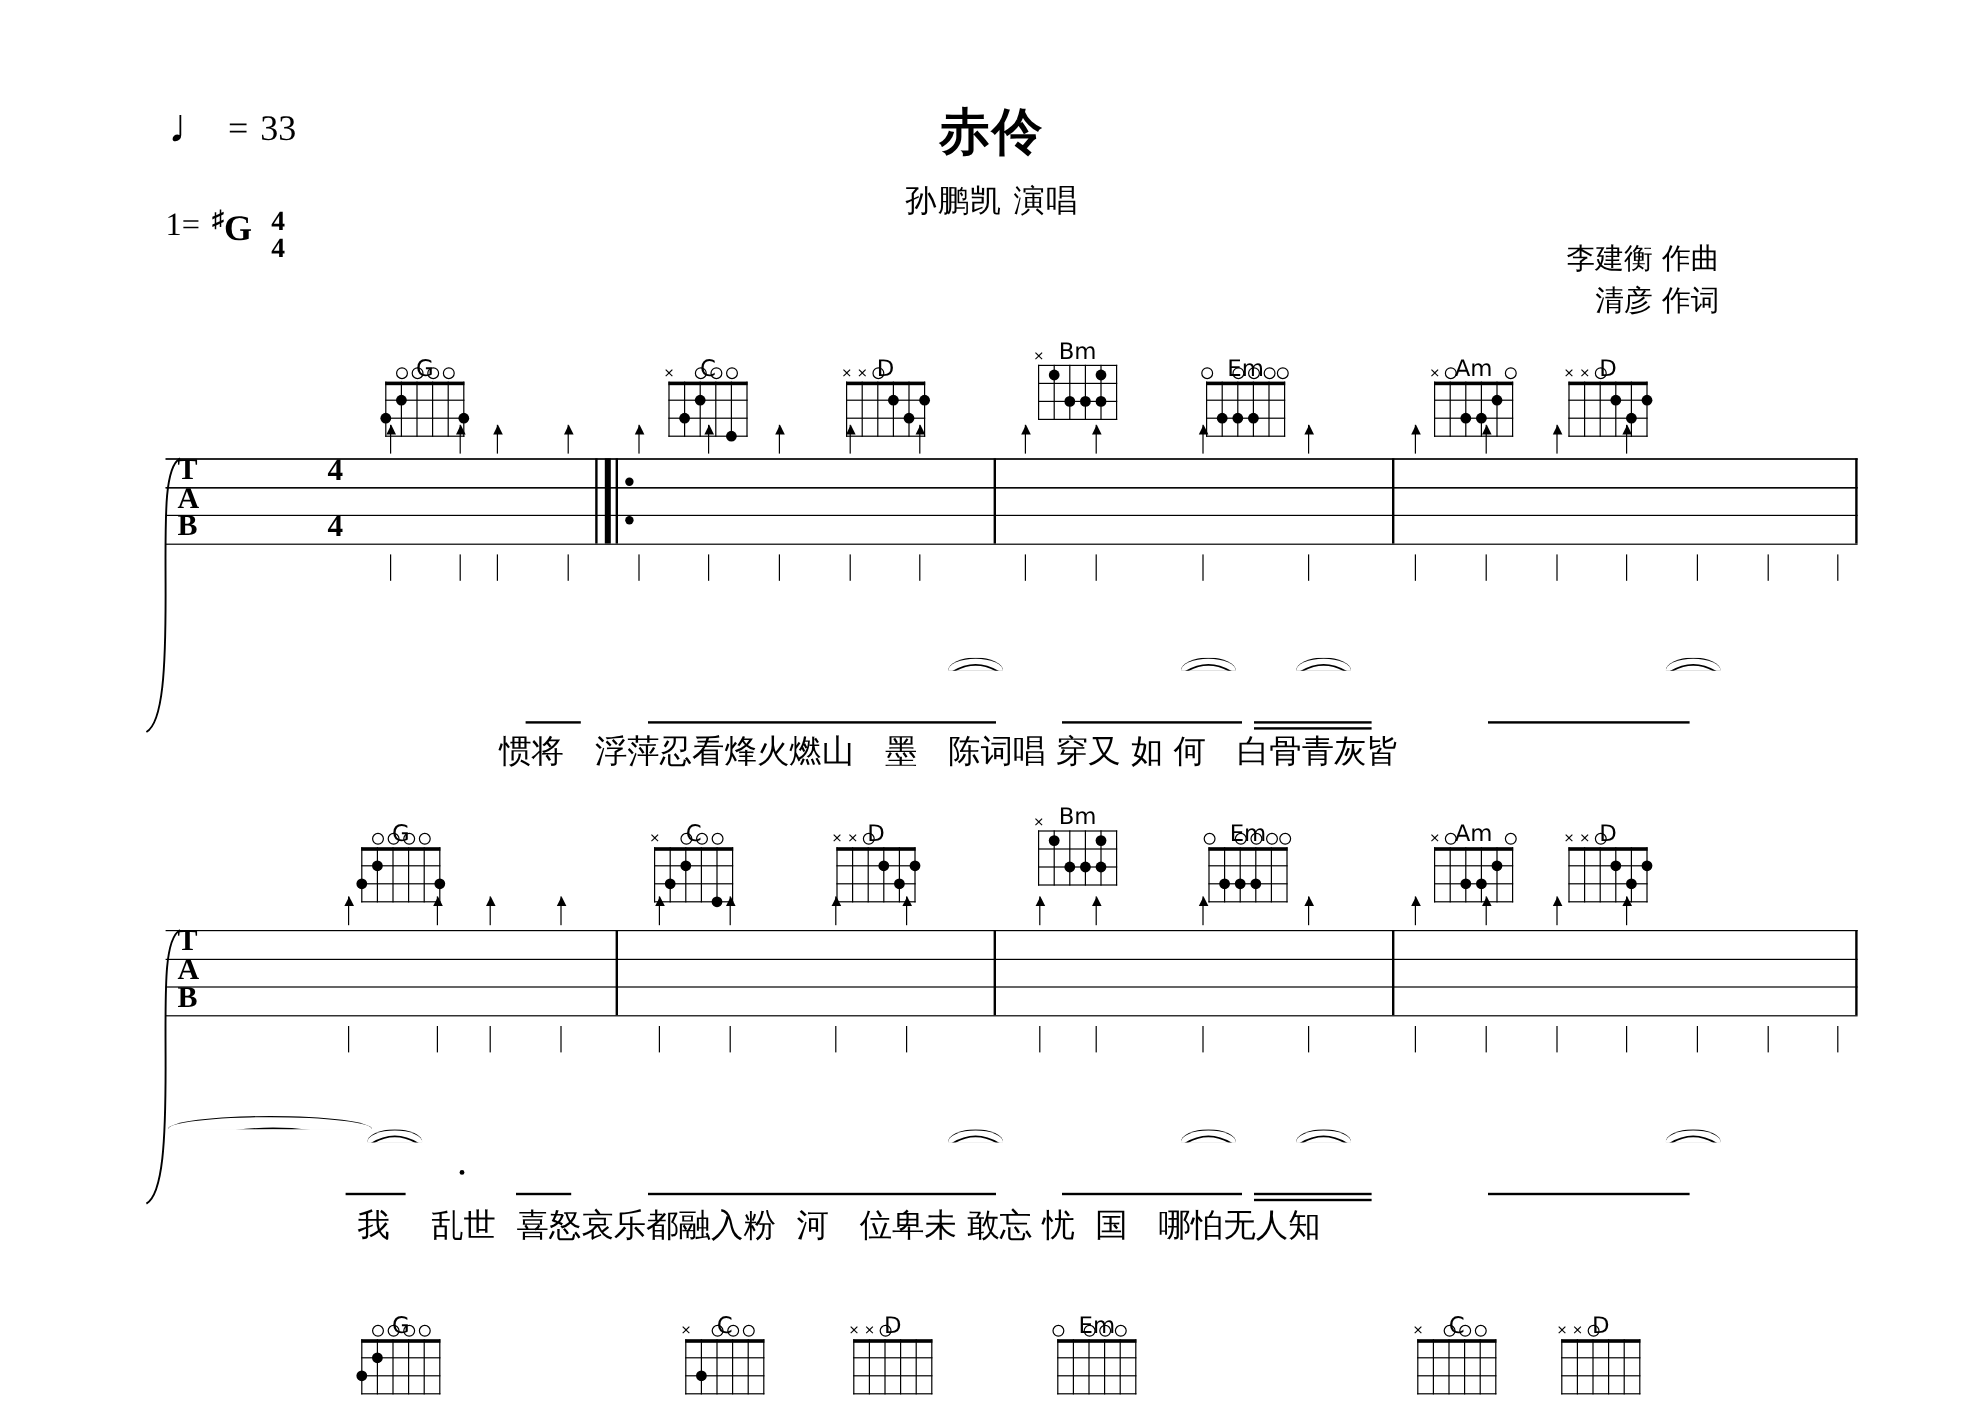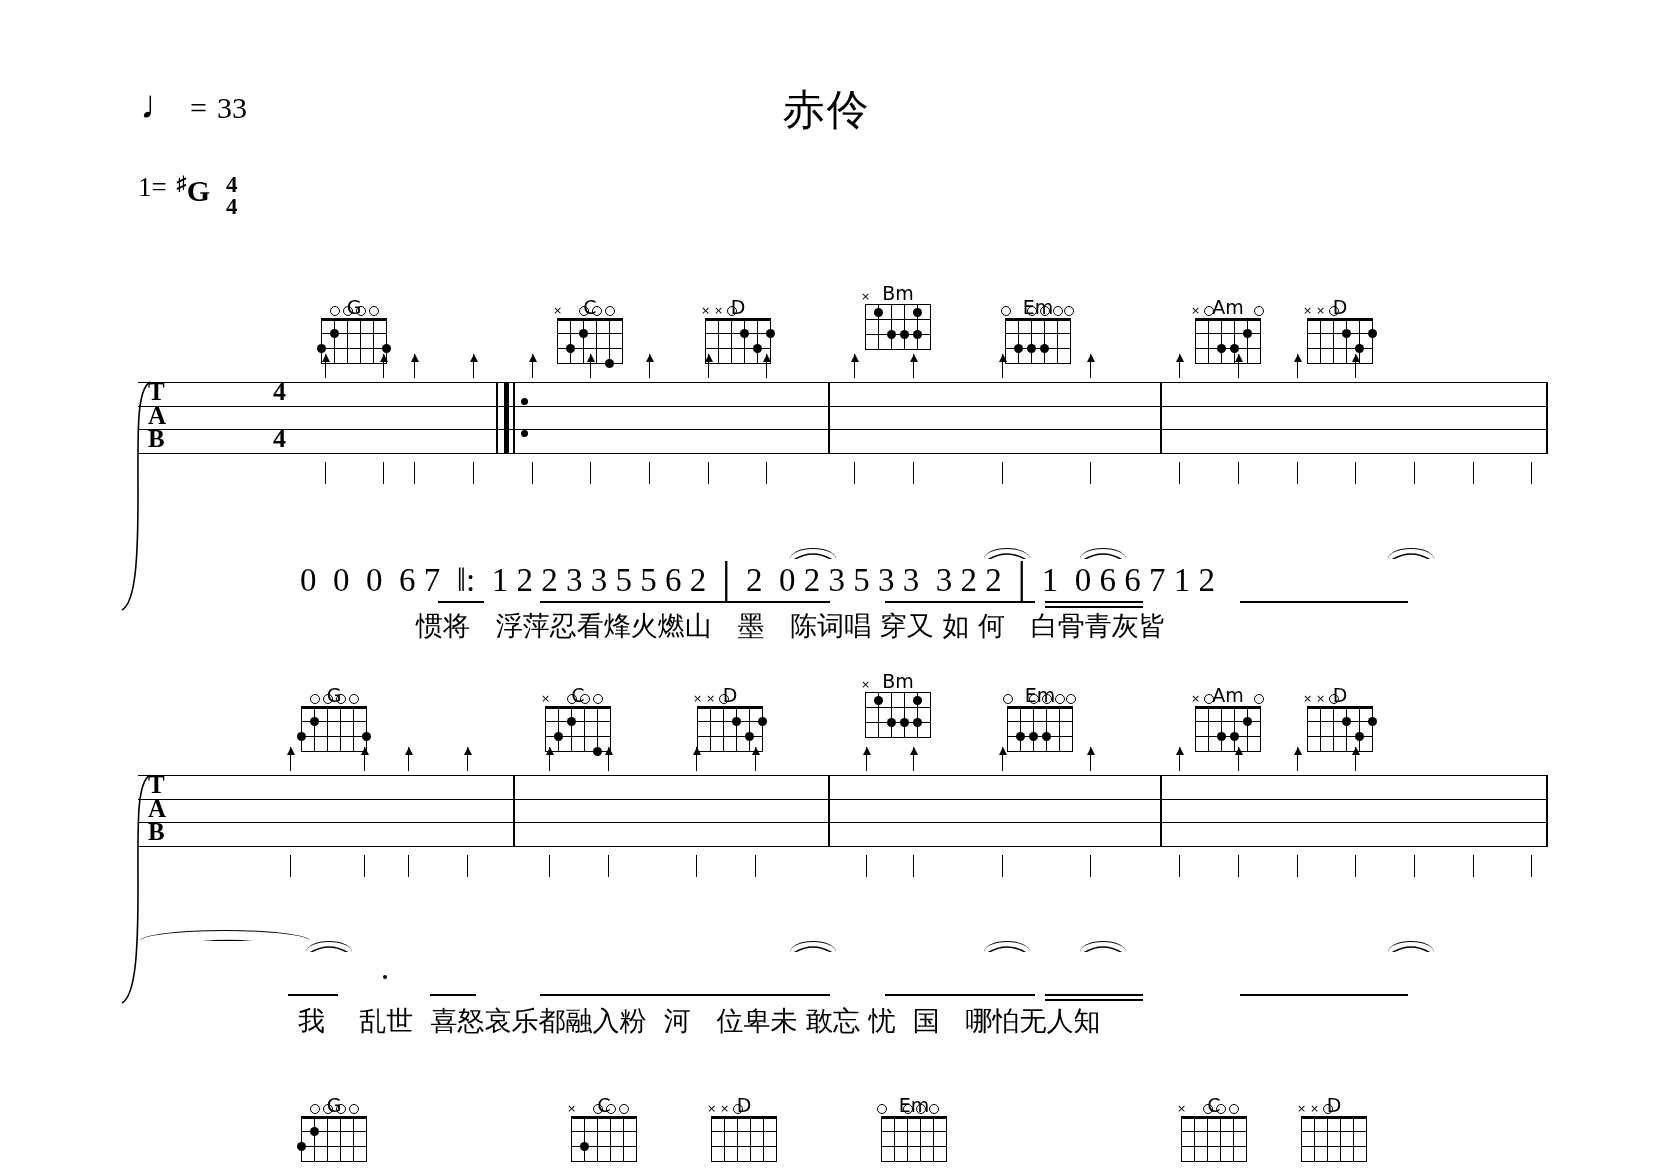--- a/index.html
+++ b/index.html
@@ -14,21 +14,21 @@
   .sheet{position:absolute;left:0;top:0;width:1653px;height:1169px;}
 
   
   .tempo{position:absolute;left:140px;top:88px;display:flex;align-items:center;gap:10px;font-size:30px;}
   .tempo .note{font-size:40px;line-height:1;transform:translateY(-3px);}
   .keysig{position:absolute;left:138px;top:172px;display:flex;align-items:flex-start;gap:10px;font-size:30px;font-weight:bold;}
   .keysig .one{font-weight:normal;font-size:27px;}
   .keysig .sharp{font-size:20px;vertical-align:super;}
   .meter{display:inline-flex;flex-direction:column;line-height:0.95;font-size:23px;font-weight:bold;align-items:center;margin-left:6px;margin-top:2px;}
   .fingering{position:absolute;left:138px;top:235px;font-size:25px;font-family:"DejaVu Sans",sans-serif;}
-  .title{position:absolute;left:0;top:82px;width:1653px;text-align:center;font-size:42px;font-weight:normal;font-family:"DejaVu Sans",sans-serif;letter-spacing:2px;}
+  .title{position:absolute;left:0;top:82px;width:1653px;text-align:center;font-size:42px;font-weight:bold;font-family:"DejaVu Sans",sans-serif;letter-spacing:2px;}
   .subtitle{position:absolute;left:0;top:150px;width:1653px;text-align:center;font-size:26px;font-family:"DejaVu Sans",sans-serif;letter-spacing:1px;}
   .credits{position:absolute;right:220px;top:198px;text-align:right;font-size:24px;font-family:"DejaVu Sans",sans-serif;line-height:1.45;}
   .credits div{white-space:nowrap;}
 
   
   .chordbox{position:absolute;width:76px;}
   .chordbox .cname{text-align:center;font-size:19px;font-family:"DejaVu Sans",sans-serif;margin-bottom:2px;height:20px;}
   .grid{position:relative;width:66px;height:46px;margin:0 auto;}
   .grid .nut{position:absolute;left:0;top:0;width:66px;height:3px;background:#000;}
   .grid .vline{position:absolute;top:0;width:1.4px;height:46px;background:#000;}
@@ -73,20 +73,25 @@
   <div class="keysig">
     <span class="one">1=</span>
     <span><span class="sharp">♯</span><span>G</span></span>
     <span class="meter">
       <span>4</span>
       <span>4</span>
     </span>
   </div>
 
   <div class="title">赤伶</div>
+  <div class="subtitle">孙鹏凯  演唱</div>
+  <div class="credits">
+    <div>李建衡  作曲</div>
+    <div>清彦  作词</div>
+  </div>
 
   <div class="chordbox" style="left:316px;top:296px;">
     <div class="cname">G</div>
     <div class="grid">
       <div class="marks">
         <span class="mk o" style="left:9px;top:1px;"></span>
         <span class="mk o" style="left:22px;top:1px;"></span>
         <span class="mk o" style="left:35px;top:1px;"></span>
         <span class="mk o" style="left:48px;top:1px;"></span>
       </div>
@@ -310,21 +315,20 @@
     <div class="tick" style="left:1217px;top:80px;"></div>
     <div class="tick" style="left:1276px;top:80px;"></div>
     <div class="tick" style="left:1335px;top:80px;"></div>
     <div class="tick" style="left:1393px;top:80px;"></div>
   </div>
 
   <svg class="sysbrace" style="left:118px;top:376px;" width="36" height="240">
       <path d="M32 6 C 18 14, 20 60, 20 120 C 20 180, 18 226, 4 234" stroke="#000" stroke-width="1.6" fill="none"></path>
     </svg>
 
-  <div class="numrow" style="left:300px;top:562px;"><span>0  0  0  6 7  ‖:  1 2 2 3 3 5 5 6 2 │ 2  0 2 3 5 3 3  3 2 2 │ 1  0 6 6 7 1 2</span></div>
   <div class="lyricrow" style="left:416px;top:608px;"><span>惯将   浮萍忍看烽火燃山   墨   陈词唱 穿又 如 何   白骨青灰皆</span></div>
 
   <div class="uline" style="left:438px;top:601px;width:46px;"></div>
   <div class="uline" style="left:540px;top:601px;width:290px;"></div>
   <div class="uline" style="left:885px;top:601px;width:150px;"></div>
   <div class="uline" style="left:1045px;top:601px;width:98px;"></div>
   <div class="uline" style="left:1045px;top:606px;width:98px;"></div>
   <div class="uline" style="left:1240px;top:601px;width:168px;"></div>
 
   <svg class="slur" style="left:790px;top:548px;" width="46" height="14">

